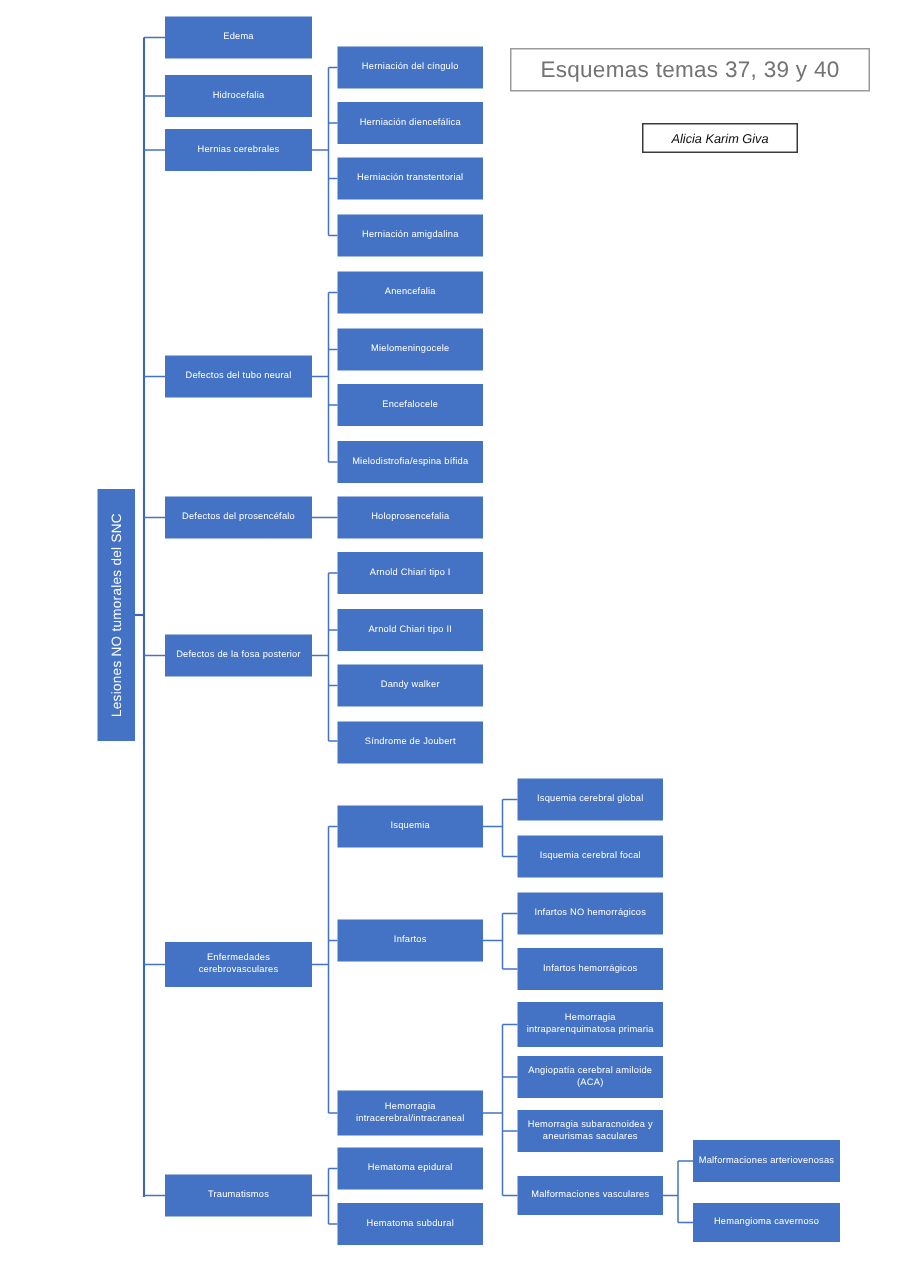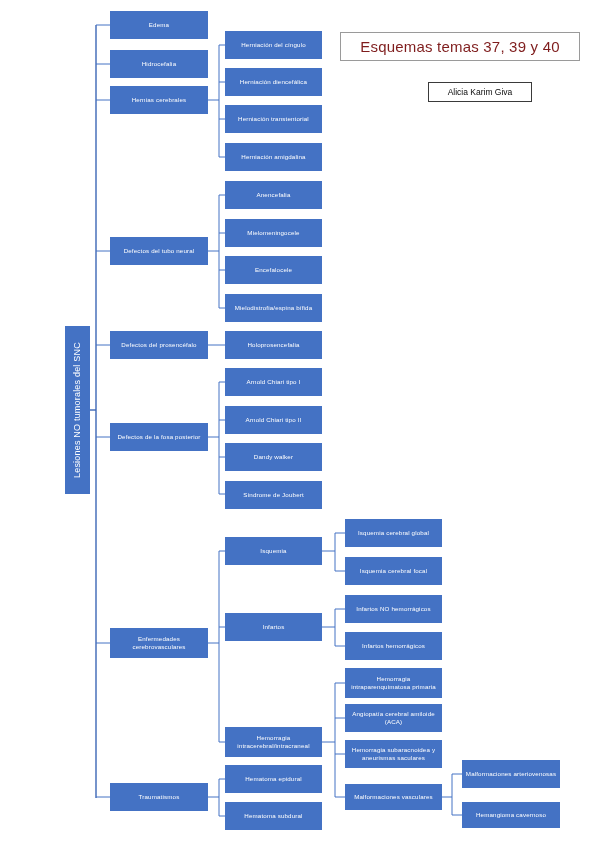--- a/index.html
+++ b/index.html
@@ -39,21 +39,21 @@
     writing-mode: vertical-rl;
     transform: rotate(180deg);
     font-size: 9px;
     letter-spacing: 0.2px;
     padding: 4px 2px;
   }
   .titlebox {
     position: absolute;
     border: 1px solid #9a9a9a;
     background: #ffffff;
-    color: #7f1d1d;
+    color: #737373;
     display: flex;
     align-items: center;
     justify-content: center;
     font-size: 15px;
     box-sizing: border-box;
     letter-spacing: 0.2px;
   }
   .authorbox {
     position: absolute;
     border: 1px solid #3a3a3a;
@@ -153,21 +153,21 @@
     <line x1="452" y1="774" x2="462" y2="774"></line>
     <line x1="452" y1="815" x2="462" y2="815"></line>
 
     <line x1="208" y1="797" x2="219" y2="797"></line>
     <line x1="219" y1="779" x2="219" y2="816"></line>
     <line x1="219" y1="779" x2="225" y2="779"></line>
     <line x1="219" y1="816" x2="225" y2="816"></line>
   </svg>
 
   <div class="titlebox" style="left:340px; top:32px; width:240px; height:29px;">Esquemas temas 37, 39 y 40</div>
-  <div class="authorbox" style="left:428px; top:82px; width:104px; height:20px;">Alicia Karim Giva</div>
+  <div class="authorbox" style="left:428px; top:82px; width:104px; height:20px;font-style:italic;">Alicia Karim Giva</div>
 
   <div class="node root" style="left:65px; top:326px; width:25px; height:168px;">Lesiones NO tumorales del SNC</div>
 
   <div class="node" style="left:110px; top:11px; width:98px; height:28px;">Edema</div>
   <div class="node" style="left:110px; top:50px; width:98px; height:28px;">Hidrocefalia</div>
   <div class="node" style="left:110px; top:86px; width:98px; height:28px;">Hernias cerebrales</div>
   <div class="node" style="left:110px; top:237px; width:98px; height:28px;">Defectos del tubo neural</div>
   <div class="node" style="left:110px; top:331px; width:98px; height:28px;">Defectos del prosencéfalo</div>
   <div class="node" style="left:110px; top:423px; width:98px; height:28px;">Defectos de la fosa posterior</div>
   <div class="node" style="left:110px; top:628px; width:98px; height:30px;">Enfermedades cerebrovasculares</div>

